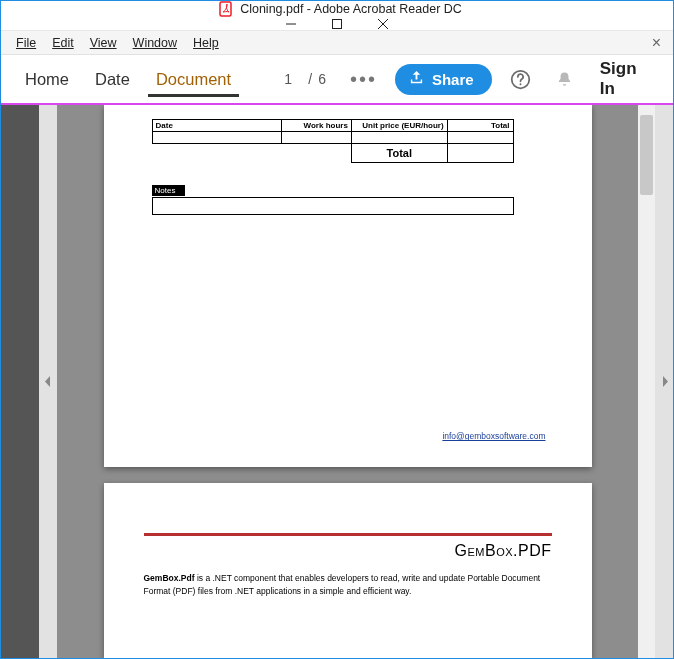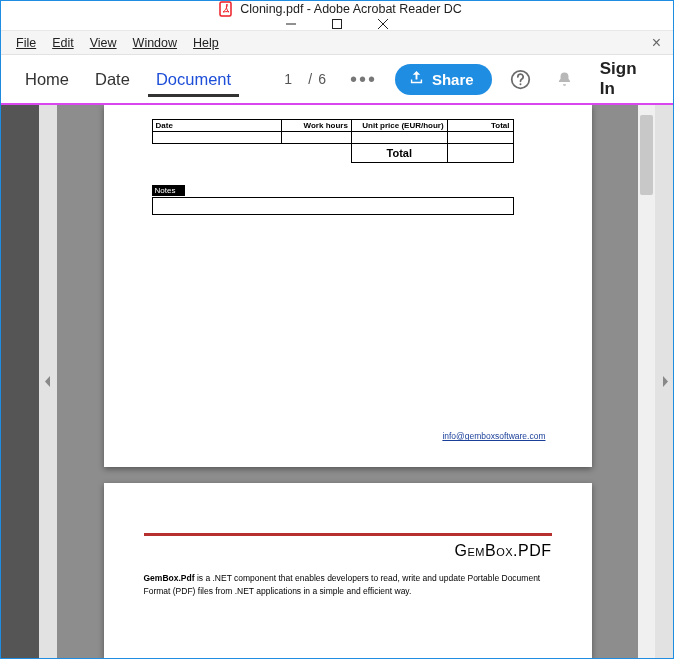--- a/index.html
+++ b/index.html
@@ -44,21 +44,21 @@
     height: 50px; background: #fff;
     display: flex; align-items: center;
     padding: 0 14px; gap: 6px;
     border-bottom: 2px solid #d946ef;
     box-shadow: 0 1px 2px rgba(0,0,0,0.06);
   }
   .tb-tab {
     font-size: 16.5px; color: #333; padding: 0 10px;
     height: 100%; display: flex; align-items: center; cursor: default;
   }
-  .tb-tab.active { color: #1d4ed8; position: relative; }
+  .tb-tab.active { color: #a16207; position: relative; }
   .tb-tab.active::after {
     content: ""; position: absolute; left: 2px; right: 2px; bottom: 6px;
     height: 3px; background: #333;
   }
   .tb-spacer-sm { width: 14px; }
   .page-ind {
     display: flex; align-items: center; gap: 6px;
     font-size: 14px; color: #555; margin-left: 8px;
   }
   .page-cur { width: 28px; text-align: center; }

